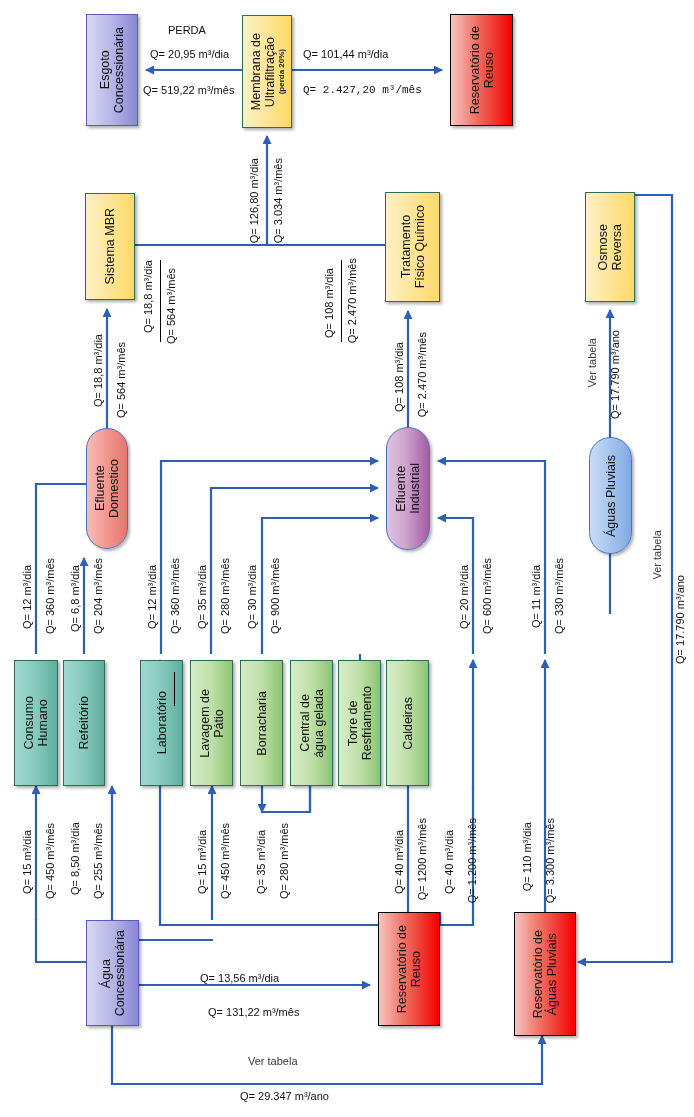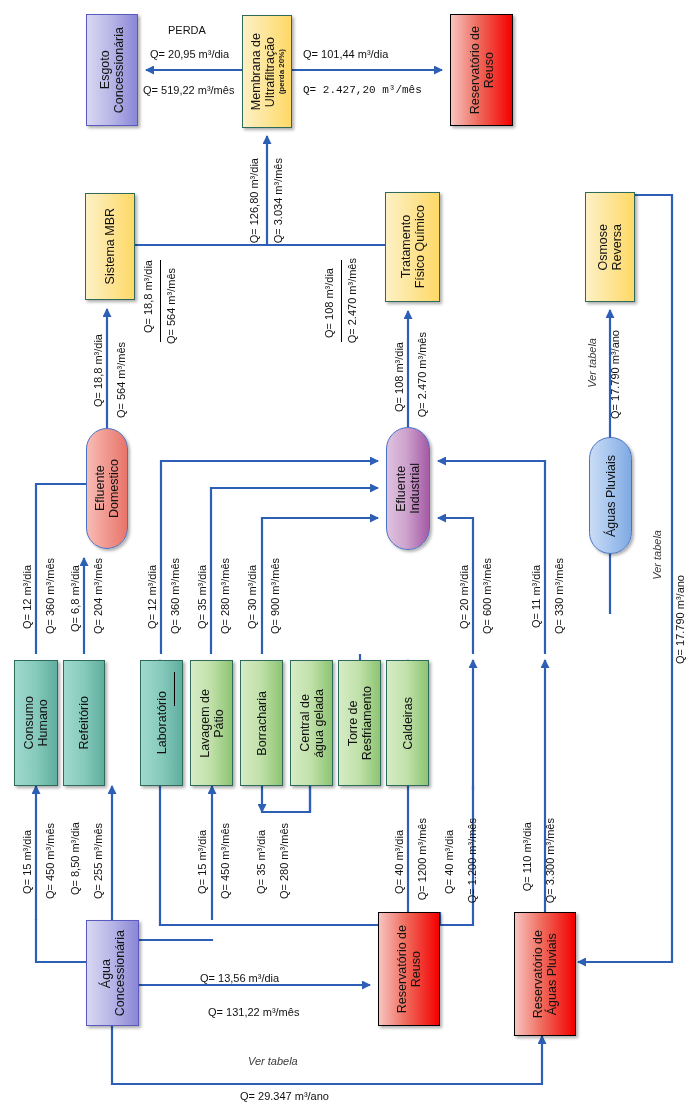--- a/index.html
+++ b/index.html
@@ -26,21 +26,21 @@
   .pill{border-radius:999px;box-shadow:2px 2px 3px rgba(0,0,0,.3);}
   .pill.pink{background:linear-gradient(to right,#f7bdb6 0%,#f19b92 45%,#e8746a 100%);
         border:1.5px solid #4a72c4;}
   .pill.mag{background:linear-gradient(to right,#e0c2e0 0%,#cda3cd 45%,#a55aa5 100%);
         border:1.5px solid #4a72c4;}
   .pill.blue{background:linear-gradient(to right,#cadcf5 0%,#a9c7ef 45%,#7fa9e4 100%);
         border:1.5px solid #4a72c4;}
   
   .el{position:absolute;font-size:11px;color:#111;white-space:nowrap;}
   .el.v{writing-mode:vertical-rl;transform:rotate(180deg);transform-origin:center;}
-  .el.gray{color:#3a3a3a;font-style:italic;}
+  .el.gray{color:#3a3a3a;}
 </style>
 </head>
 <body>
 
 <div id="stage">
 
 <svg width="694" height="1117">
   <defs>
     <marker id="ah" markerWidth="9" markerHeight="9" refX="8" refY="4.5" orient="auto" markerUnits="userSpaceOnUse">
       <path d="M0,0 L9,4.5 L0,9 z" fill="#2c5fb5"></path>

